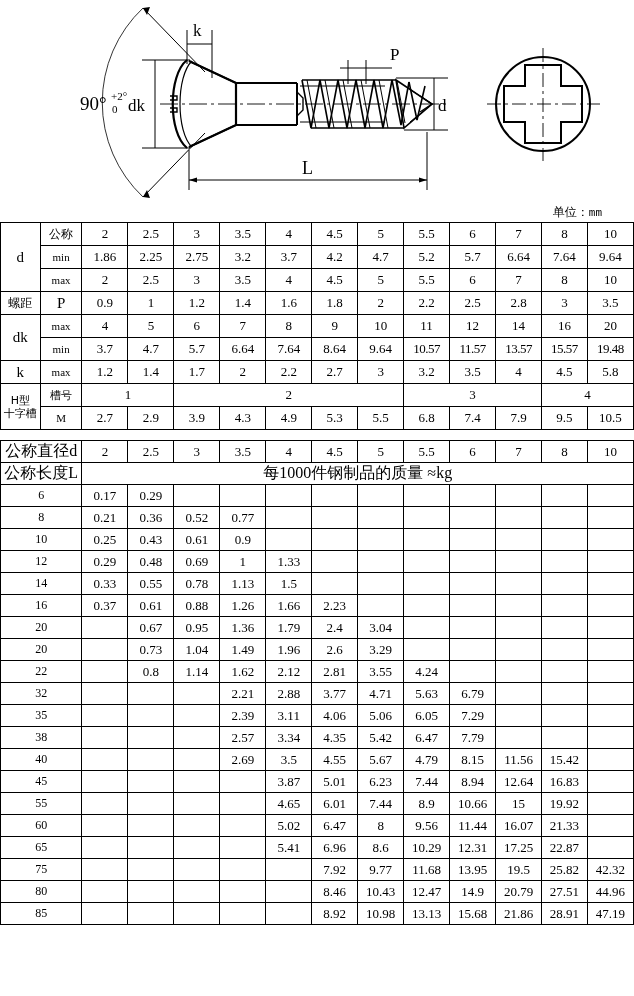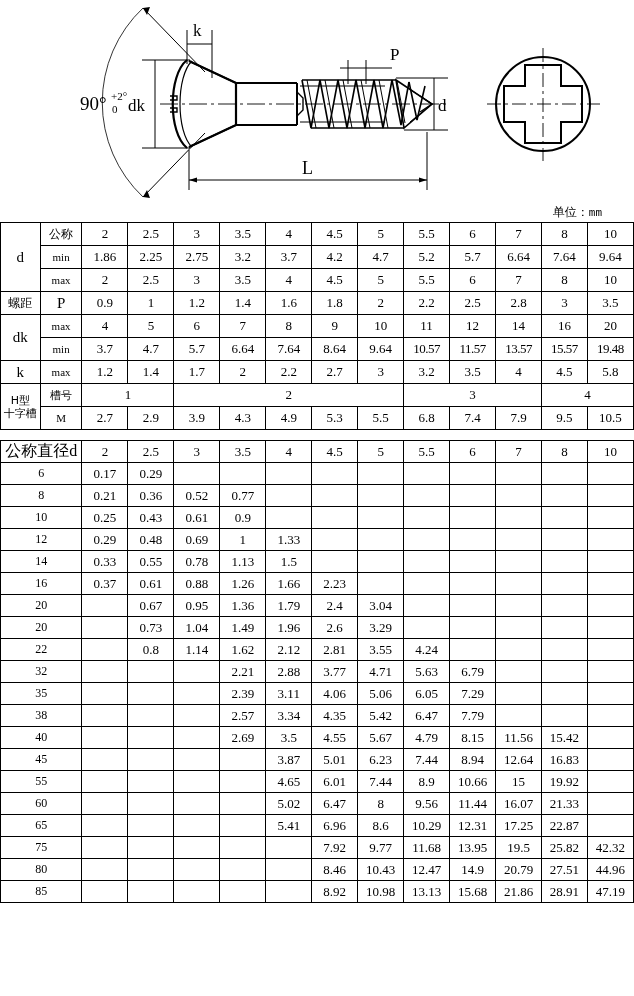--- a/index.html
+++ b/index.html
@@ -382,20 +382,24 @@
       <td class="num">3.5</td>
       <td class="num">4</td>
       <td class="num">4.5</td>
       <td class="num">5</td>
       <td class="num">5.5</td>
       <td class="num">6</td>
       <td class="num">7</td>
       <td class="num">8</td>
       <td class="num">10</td>
     </tr>
+    <tr>
+      <td class="masshead">公称长度L</td>
+      <td class="masshead" colspan="12">每1000件钢制品的质量  ≈kg</td>
+    </tr>
 
   <tr>
         <td class="lenlabel">6</td>
         <td class="num">0.17</td>
         <td class="num">0.29</td>
         <td class="num"></td>
         <td class="num"></td>
         <td class="num"></td>
         <td class="num"></td>
         <td class="num"></td>

